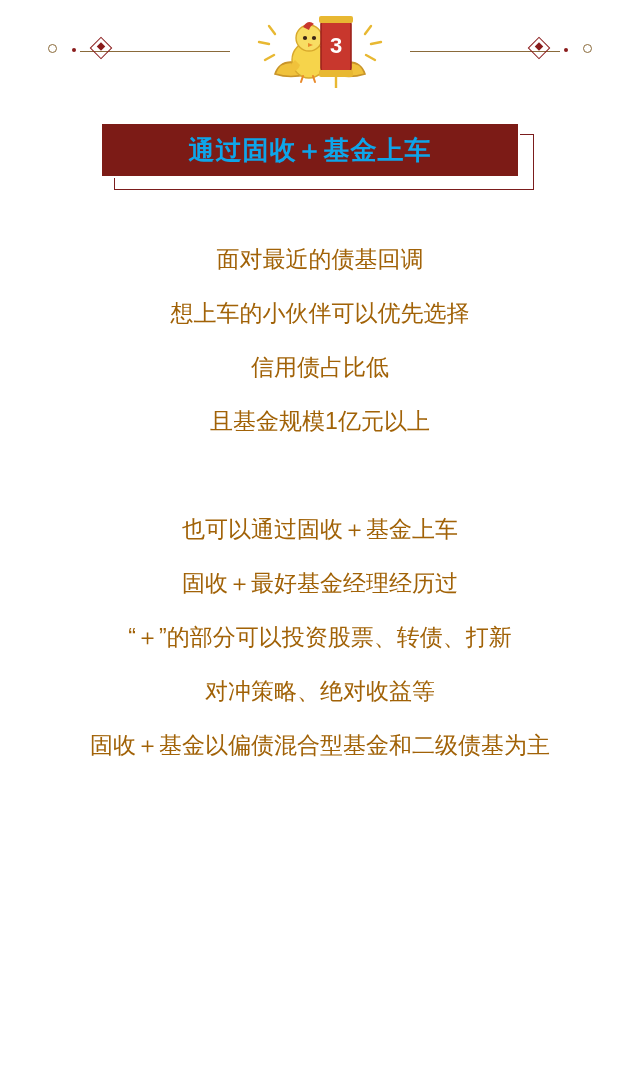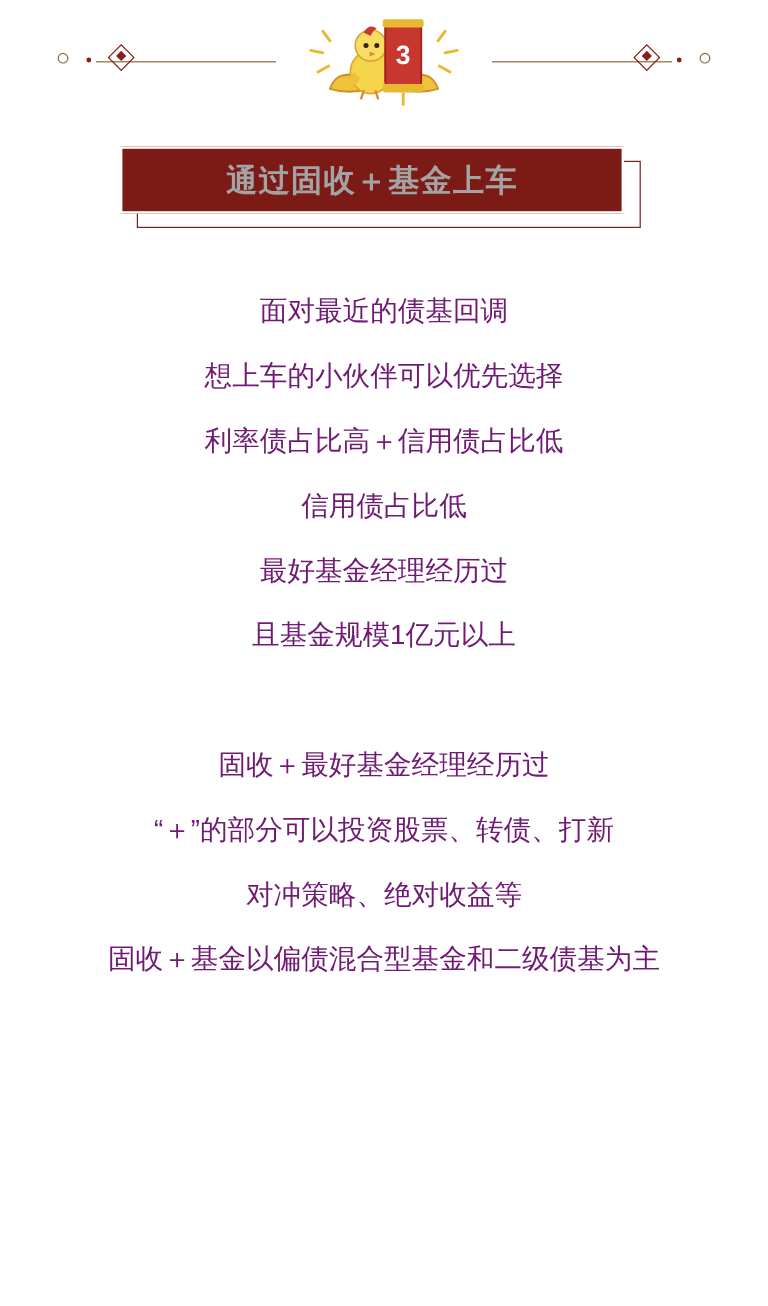--- a/index.html
+++ b/index.html
@@ -106,36 +106,36 @@
     width: 420px;
     height: 56px;
     background: #7c1b16;
     border: 2px solid #ffffff;
     box-sizing: border-box;
     display: flex;
     align-items: center;
     justify-content: center;
   }
   .banner-title {
-    color: #a3a3a3;
+    color: #0ea5e9;
     font-size: 26px;
     font-weight: bold;
     letter-spacing: 1px;
     white-space: nowrap;
   }
 
   
   .body-copy {
     margin-top: 36px;
     text-align: center;
   }
   .line {
     font-size: 23px;
     line-height: 54px;
-    color: #701a75;
+    color: #a16207;
     white-space: nowrap;
   }
   .spacer {
     height: 54px;
   }
 </style>
 </head>
 <body>
 
 <div class="ornament">
@@ -200,28 +200,27 @@
   <div class="banner">
     <div class="banner-title">通过固收＋基金上车</div>
   </div>
 </div>
 
 <div class="body-copy">
 
   <div>
     <div class="line">面对最近的债基回调</div>
     <div class="line">想上车的小伙伴可以优先选择</div>
-    <div class="line">利率债占比高＋信用债占比低</div>
     <div class="line">信用债占比低</div>
-    <div class="line">最好基金经理经历过</div>
     <div class="line">且基金规模1亿元以上</div>
   </div>
 
   <div class="spacer"></div>
 
   <div>
+    <div class="line">也可以通过固收＋基金上车</div>
     <div class="line">固收＋最好基金经理经历过</div>
     <div class="line">“＋”的部分可以投资股票、转债、打新</div>
     <div class="line">对冲策略、绝对收益等</div>
     <div class="line">固收＋基金以偏债混合型基金和二级债基为主</div>
   </div>
 
 </div>
 
 </body></html>

